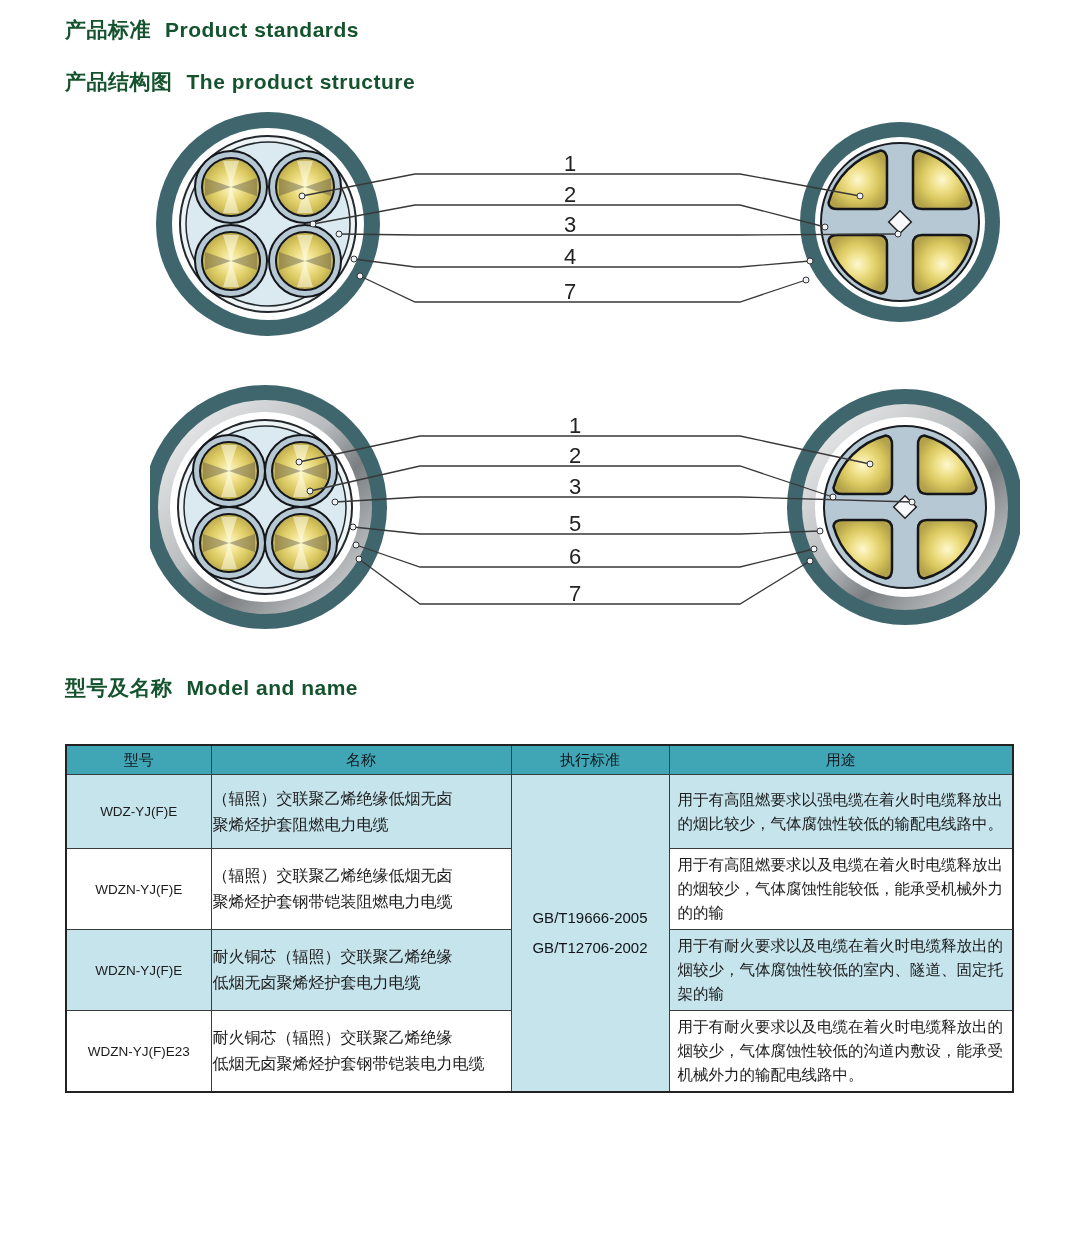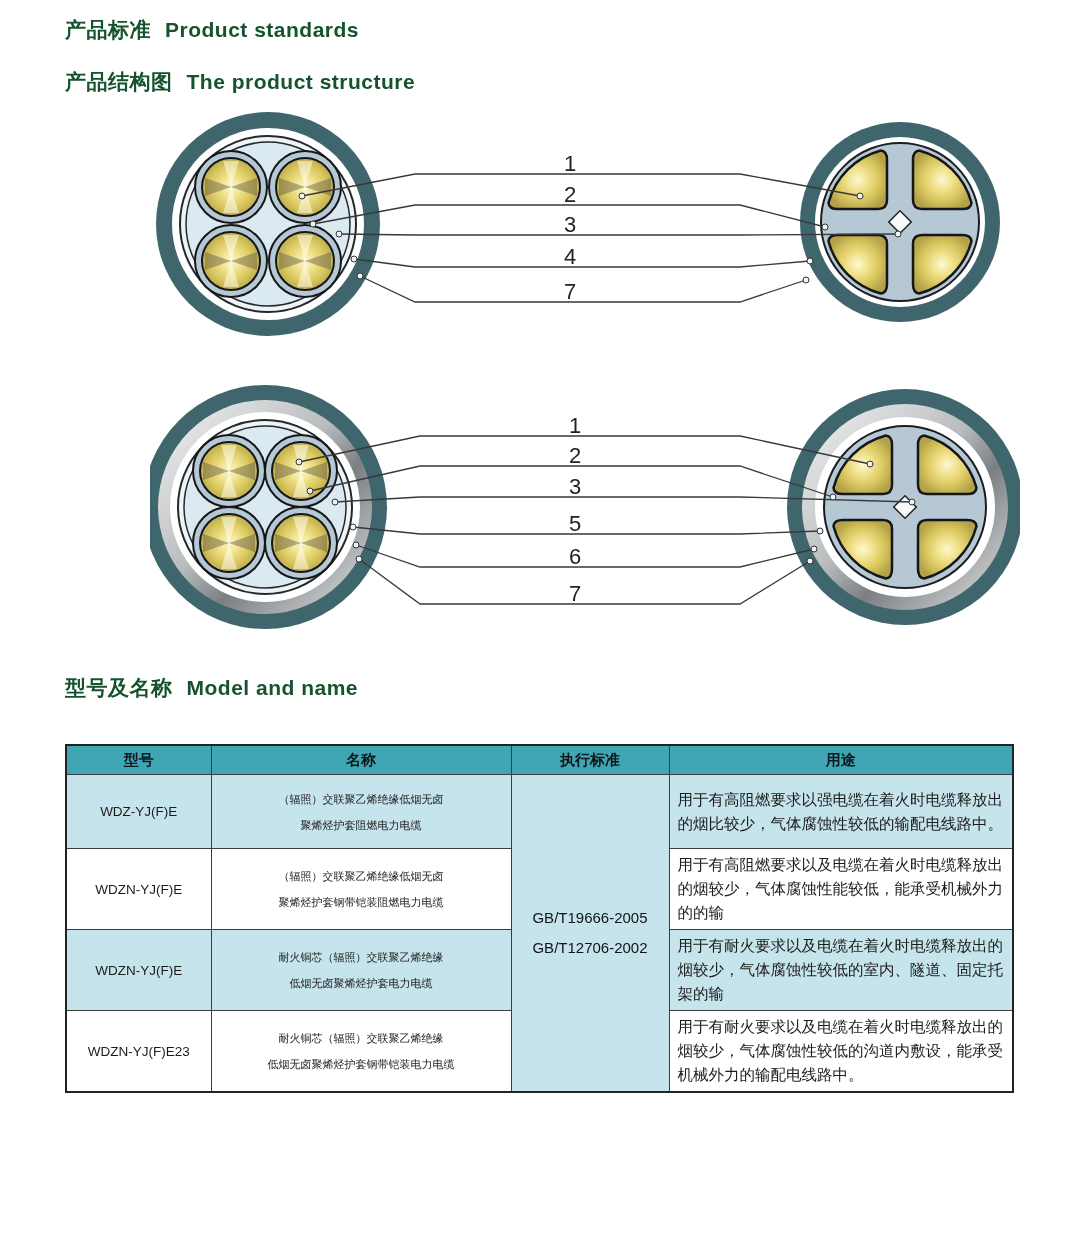--- a/index.html
+++ b/index.html
@@ -26,25 +26,25 @@
 
   .model-head { margin-top:30px; }
 
   table.models {
     margin-top:42px; border-collapse:collapse; table-layout:fixed;
     width:947px; border:2px solid #222;
   }
   table.models th, table.models td { border:1px solid #3c3c3c; }
   table.models th {
     background:#40a6b6; height:26px;
-    font-family:"Liberation Serif", serif; font-weight:bold;
+    font-family:"Liberation Serif", serif; font-weight:normal;
     font-size:15px; color:#10181c; text-align:center;
   }
   td.c-model { font-size:13.5px; text-align:center; font-family:"Liberation Sans",sans-serif; }
-  td.c-name  { font-family:"Liberation Serif",serif; font-size:11px; text-align:center;
+  td.c-name  { font-family:"Liberation Serif",serif; font-size:16px; 
                white-space:pre-line; line-height:26px; }
   td.c-std   { background:#c6e4ec; text-align:center; font-size:15px; line-height:30px;
                font-family:"Liberation Sans",sans-serif; color:#101418; }
   td.c-use   { font-family:"Liberation Serif",serif; font-size:15.5px; text-align:left;
                padding:4px 8px; line-height:24px; }
   tr.r-blue  td.c-model, tr.r-blue td.c-name, tr.r-blue td.c-use { background:#c6e4ec; }
   tr.r-white td.c-model, tr.r-white td.c-name, tr.r-white td.c-use { background:#ffffff; }
   tr.row1 { height:74px; } tr.row2 { height:73px; } tr.row3 { height:74px; } tr.row4 { height:71px; }
 </style>
 </head>

